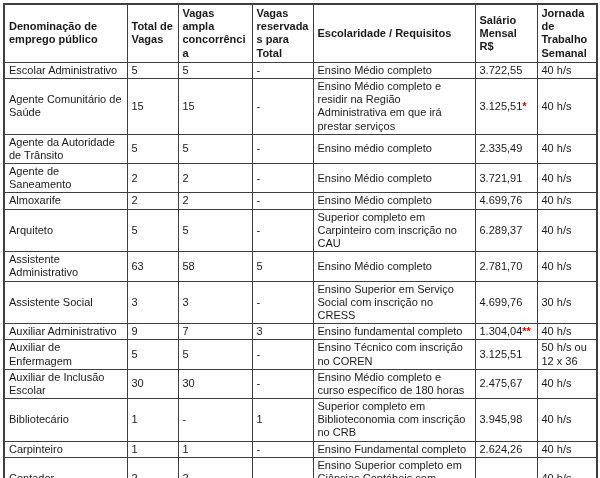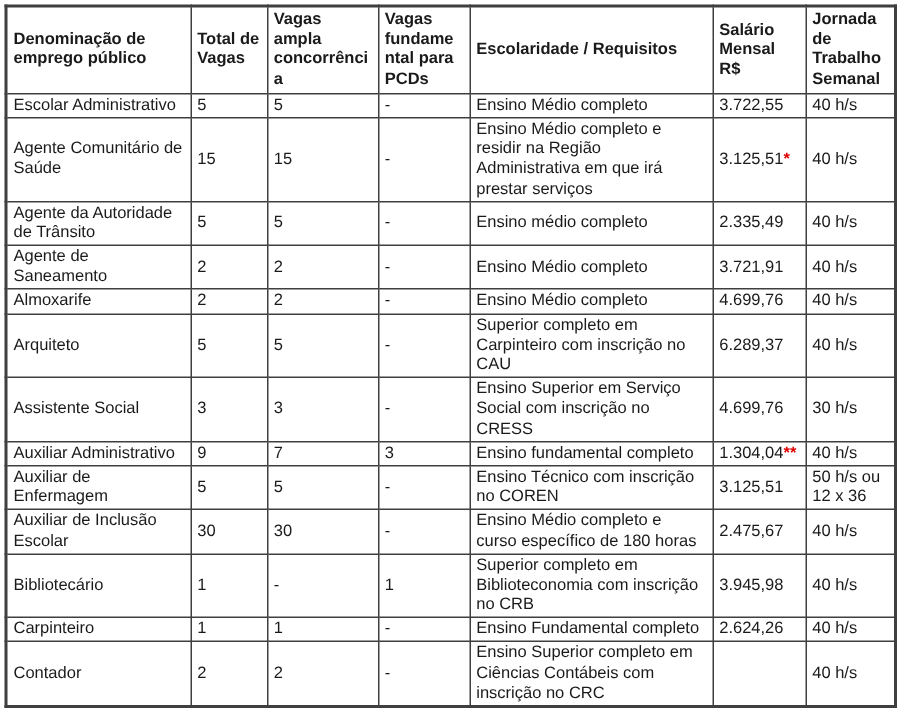--- a/index.html
+++ b/index.html
@@ -63,21 +63,21 @@
         <col class="c-pcd">
         <col class="c-esc">
         <col class="c-sal">
         <col class="c-jorn">
     </colgroup>
     <thead>
       <tr>
           <th>Denominação de emprego público</th>
           <th>Total de Vagas</th>
           <th>Vagas ampla concorrência</th>
-          <th>Vagas fundamental para PCDs</th>
+          <th>Vagas reservadas para Total</th>
           <th>Escolaridade / Requisitos</th>
           <th>Salário Mensal R$</th>
           <th>Jornada de Trabalho Semanal</th>
         </tr>
     </thead>
     <tbody>
         <tr>
           <td>Escolar Administrativo</td>
           <td class="num">5</td>
           <td class="num">5</td>
@@ -122,20 +122,29 @@
           <td><span>4.699,76</span><span class="note"></span></td>
           <td>40 h/s</td>
         </tr>
         <tr>
           <td>Arquiteto</td>
           <td class="num">5</td>
           <td class="num">5</td>
           <td class="num">-</td>
           <td>Superior completo em Carpinteiro com inscrição no CAU</td>
           <td><span>6.289,37</span><span class="note"></span></td>
+          <td>40 h/s</td>
+        </tr>
+        <tr>
+          <td>Assistente Administrativo</td>
+          <td class="num">63</td>
+          <td class="num">58</td>
+          <td class="num">5</td>
+          <td>Ensino Médio completo</td>
+          <td><span>2.781,70</span><span class="note"></span></td>
           <td>40 h/s</td>
         </tr>
         <tr>
           <td>Assistente Social</td>
           <td class="num">3</td>
           <td class="num">3</td>
           <td class="num">-</td>
           <td>Ensino Superior em Serviço Social com inscrição no CRESS</td>
           <td><span>4.699,76</span><span class="note"></span></td>
           <td>30 h/s</td>

